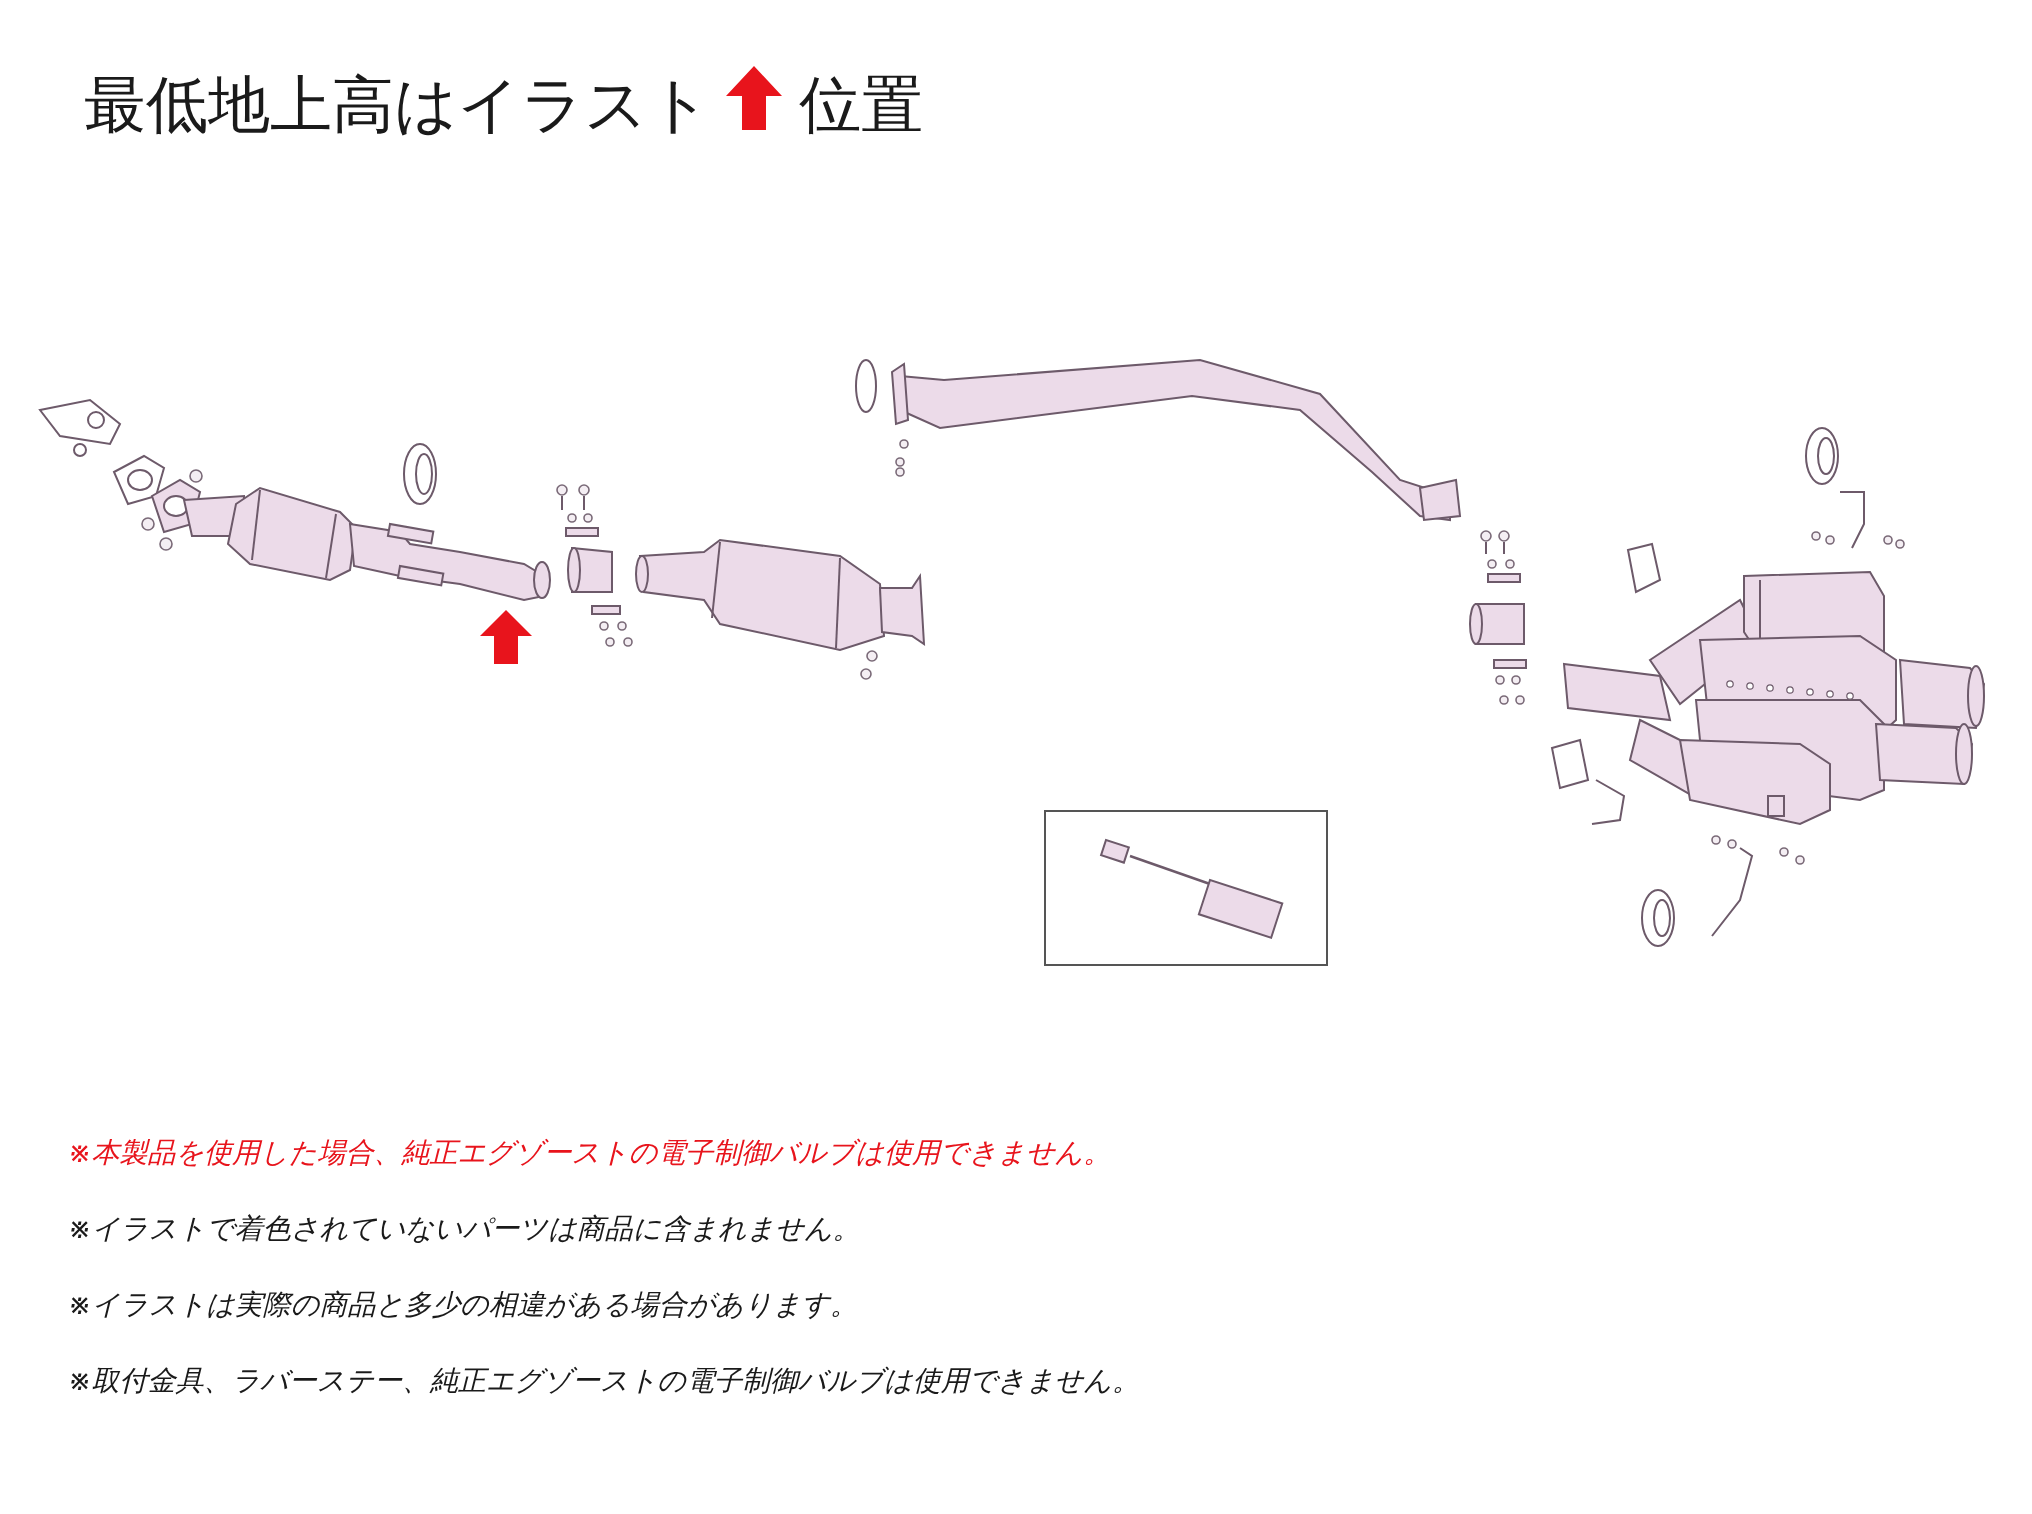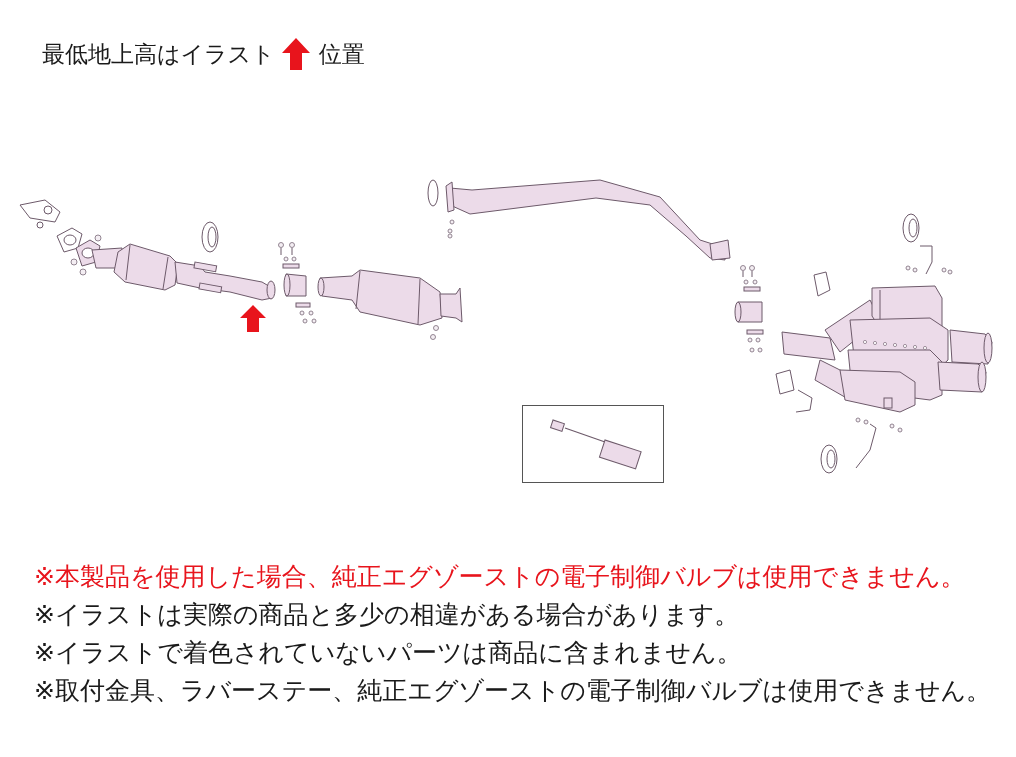--- a/index.html
+++ b/index.html
@@ -1,23 +1,23 @@
 <!DOCTYPE html>
 <html><head>
 <meta charset="utf-8">
 <style>
   html, body { margin: 0; padding: 0; background: #ffffff; }
   body { width: 1016px; height: 757px; position: relative; overflow: hidden;
          font-family: "DejaVu Sans", "Liberation Sans", sans-serif; color: #1a1a1a; }
-  .title { position: absolute; left: 42px; top: 32px; height: 44px; display: flex; align-items: center;
-           font-size: 23px; letter-spacing: 0px; white-space: nowrap; }
+  .title { position: absolute; left: 42px; top: 32px; height: 44px; display: flex; align-items: flex-start;
+           font-size: 31px; letter-spacing: 0px; white-space: nowrap; }
   .title .arrow { display: inline-block; width: 30px; height: 34px; margin: 0 8px 0 6px; }
   .diagram { position: absolute; left: 0; top: 0; width: 1016px; height: 520px; }
   .notes { position: absolute; left: 34px; top: 558px; }
-  .note { font-size: 25px; line-height: 38px; height: 38px; white-space: nowrap; }
+  .note { font-size: 14px; line-height: 38px; height: 38px; white-space: nowrap; font-style: italic; }
   .note.red { color: #e8141c; }
   .valve-box { position: absolute; left: 522px; top: 405px; width: 140px; height: 76px;
                border: 1.5px solid #555; background: #fff; }
 </style>
 </head>
 <body>
 
 <div class="title">
   <span>最低地上高はイラスト</span>
   <svg class="arrow" viewBox="0 0 30 34">
@@ -179,16 +179,16 @@
 <div class="valve-box">
   <svg width="140" height="76" viewBox="0 0 140 76">
     <rect x="30" y="14" width="12" height="8" fill="#ecdbe9" stroke="#6d5a6a" stroke-width="1" transform="rotate(18 30 14)"></rect>
     <line x1="42" y1="22" x2="82" y2="36" stroke="#6d5a6a" stroke-width="1.2"></line>
     <rect x="82" y="34" width="38" height="18" fill="#ecdbe9" stroke="#6d5a6a" stroke-width="1" transform="rotate(18 82 34)"></rect>
   </svg>
 </div>
 
 <div class="notes">
   <div class="note red">※本製品を使用した場合、純正エグゾーストの電子制御バルブは使用できません。</div>
+  <div class="note">※イラストで着色されていないパーツは商品に含まれません。</div>
   <div class="note">※イラストは実際の商品と多少の相違がある場合があります。</div>
-  <div class="note">※イラストで着色されていないパーツは商品に含まれません。</div>
   <div class="note">※取付金具、ラバーステー、純正エグゾーストの電子制御バルブは使用できません。</div>
 </div>
 
 </body></html>

